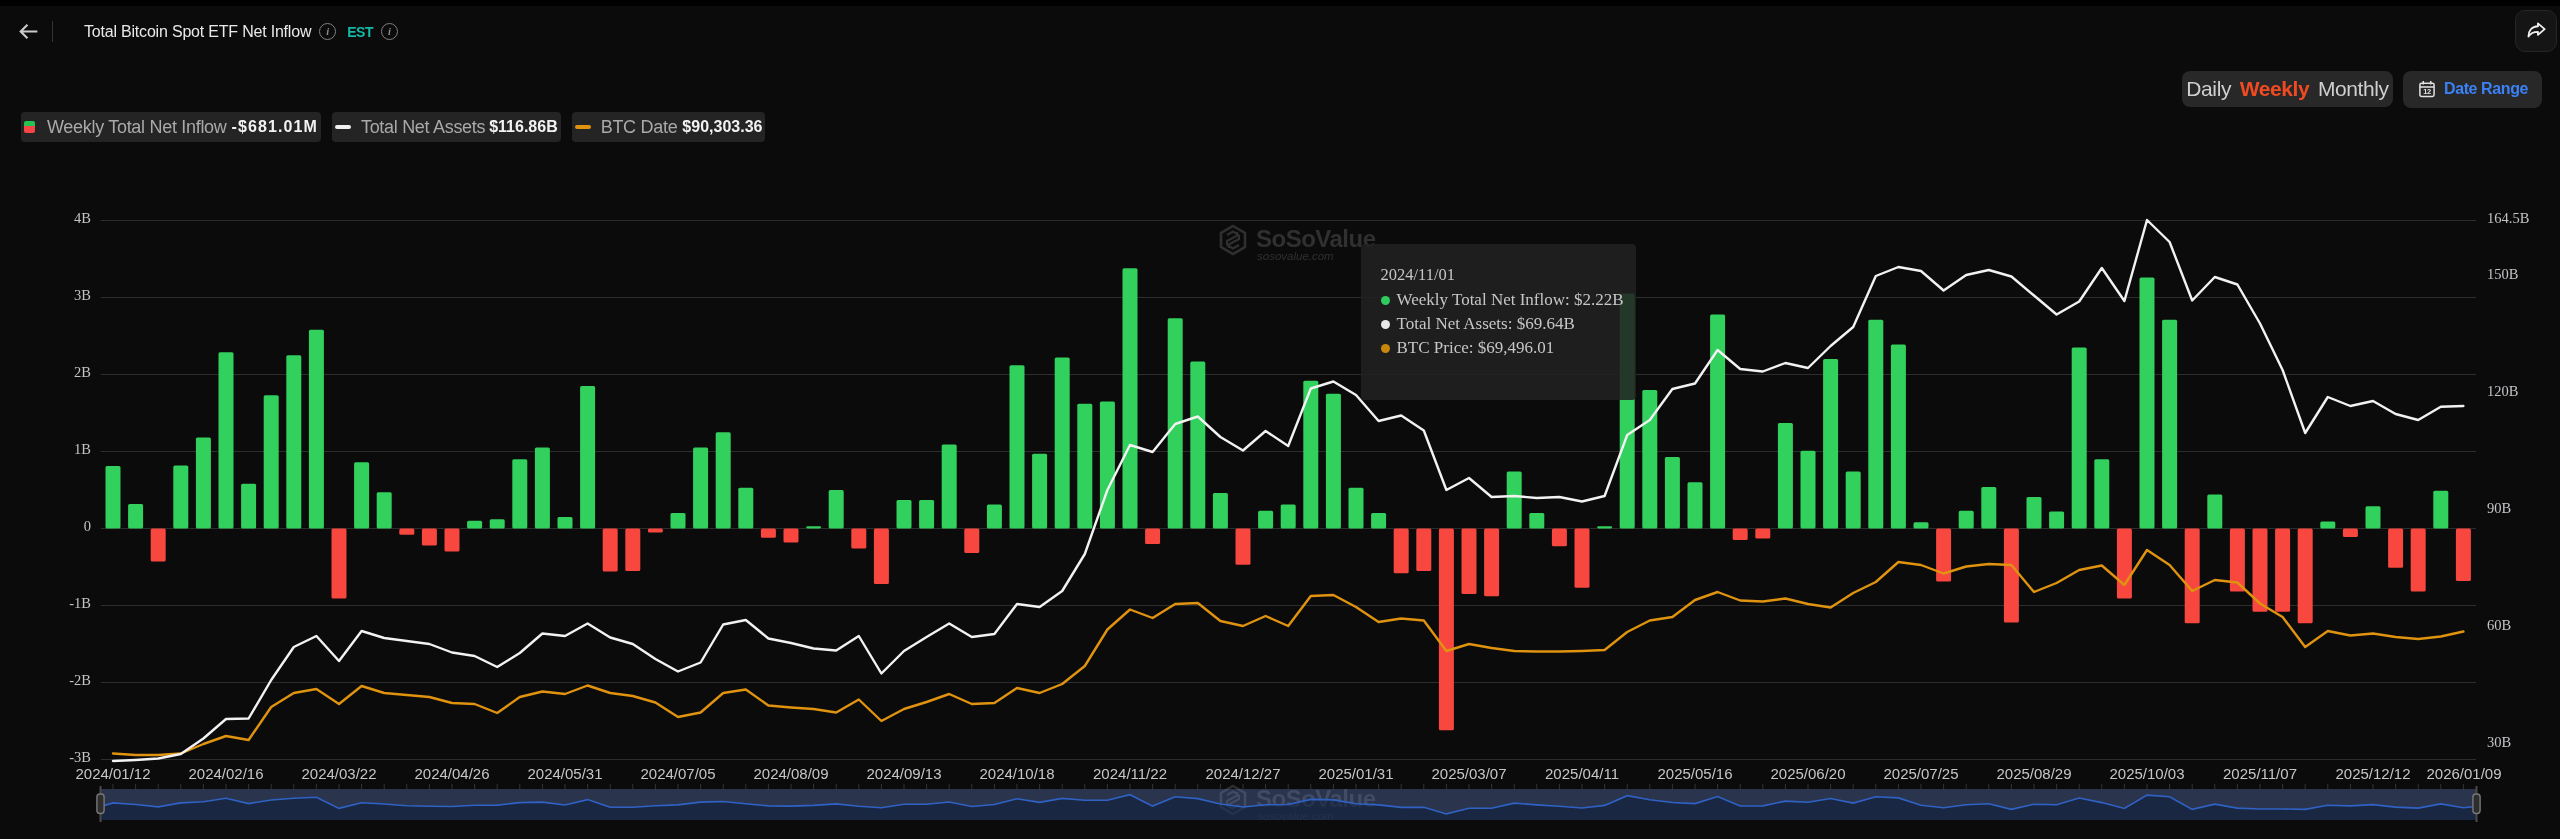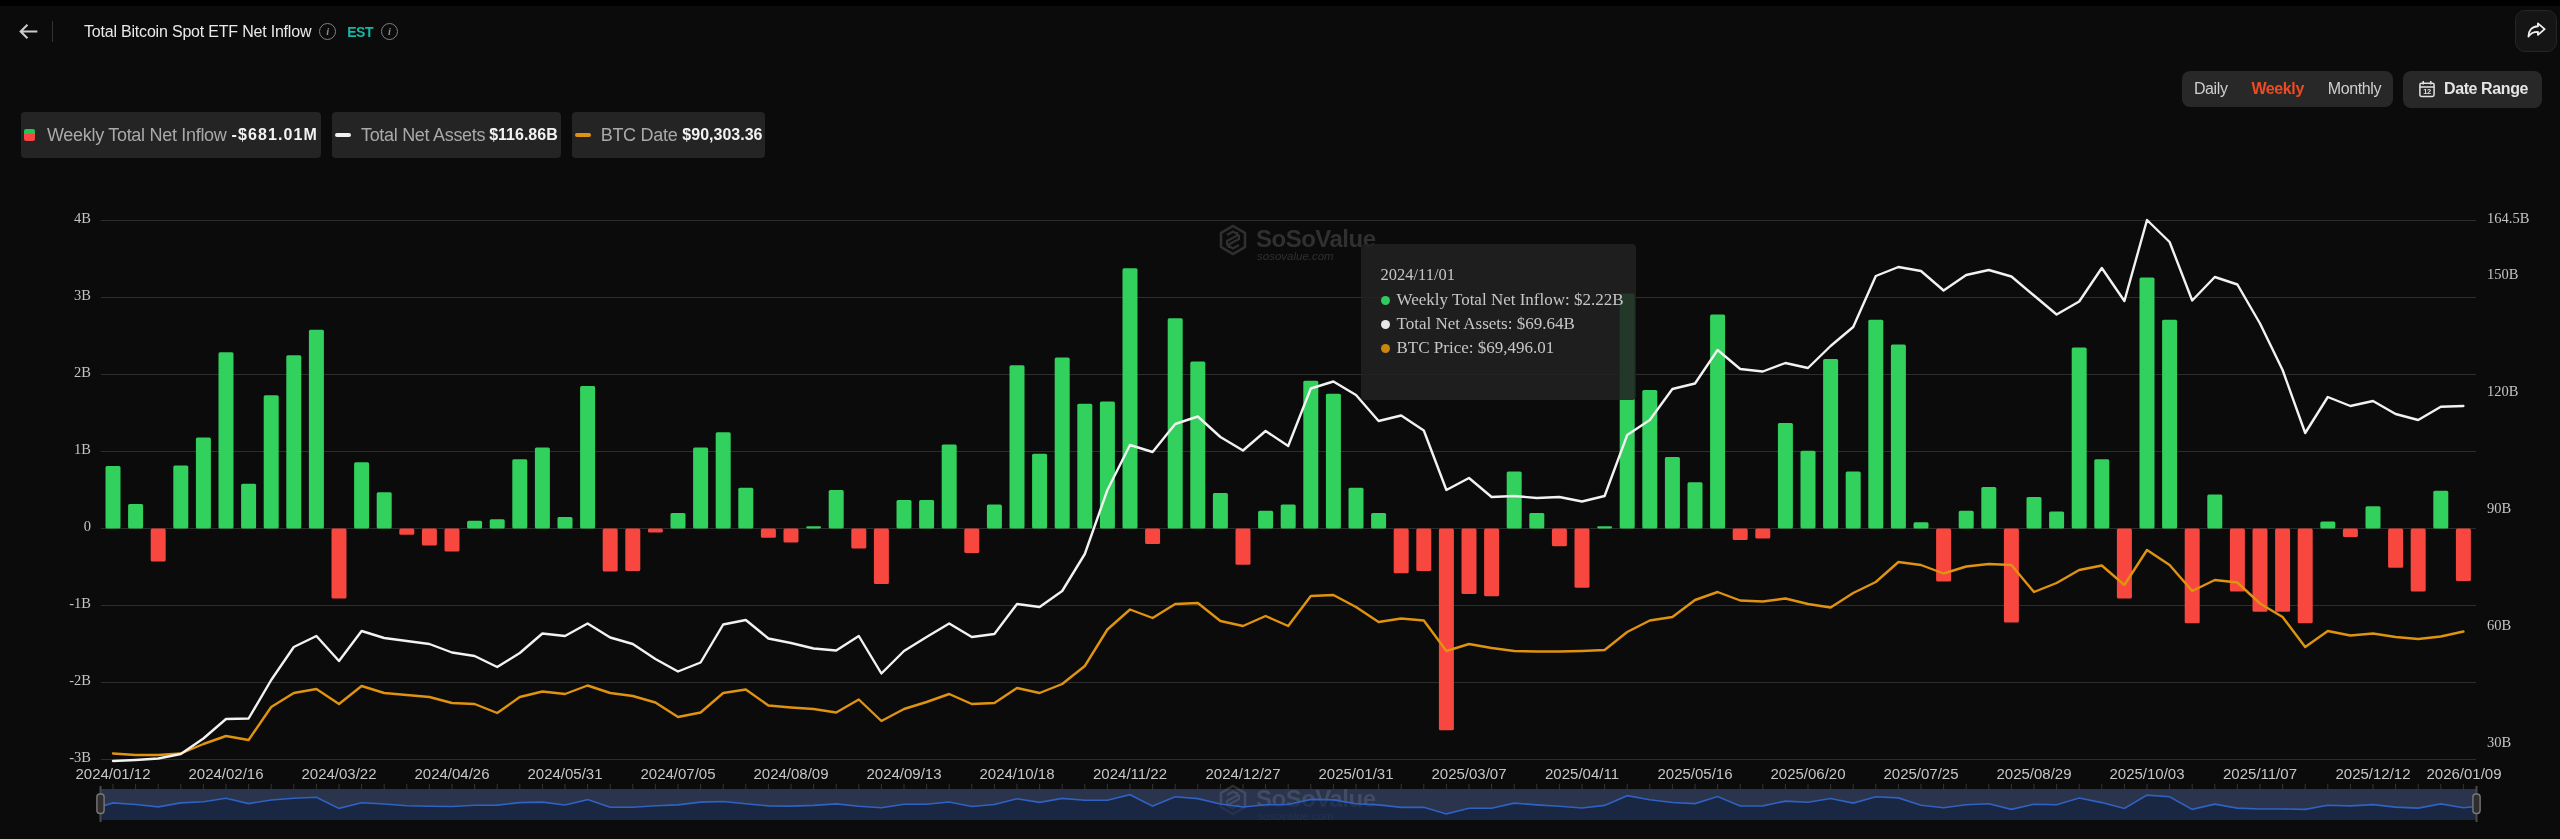--- a/index.html
+++ b/index.html
@@ -10,27 +10,27 @@
 .divider { width:1px; height:21px; background:#333; margin-left:11px; }
 .title { color:#e9e9e9; font-size:16px; font-weight:normal; margin-left:31px; letter-spacing:-0.2px; }
 .info { width:17px; height:17px; border:1.5px solid #818181; border-radius:50%; color:#8a8a8a;
   font-size:10.5px; display:flex; align-items:center; justify-content:center; margin-left:8px;
   font-family:"Liberation Serif", serif; font-style:italic; font-weight:bold; flex:none; }
 .est { color:#14b8a6; font-size:14px; font-weight:bold; margin-left:11px; letter-spacing:-0.5px; }
 .sharebtn { position:absolute; left:2515px; top:10px; width:42px; height:42px; background:#151515;
   border:1px solid #262626; border-radius:10px; display:flex; align-items:center; justify-content:center; }
 .tabs { position:absolute; left:2182px; top:71px; width:211px; height:36px; background:#282828;
   border-radius:8px; display:flex; align-items:center; justify-content:space-around; }
-.tab { color:#cfcfcf; font-size:16px; letter-spacing:-0.4px; }
+.tab { color:#cfcfcf; font-size:21px; letter-spacing:-0.4px; }
 .tab.sel { color:#f04a23;font-weight:bold; }
 .drbtn { position:absolute; left:2403px; top:70.5px; width:139px; height:37px; background:#282828;
   border-radius:8px; display:flex; align-items:center; justify-content:center; gap:7px;
-  color:#e5e5e5; font-size:16px; font-weight:bold; letter-spacing:-0.4px; }
+  color:#3b82f6; font-size:16px; font-weight:bold; letter-spacing:-0.4px; }
 .legend { position:absolute; left:21px; top:112px; display:flex; gap:11px; }
-.chip { height:46px; background:#242424; border-radius:4px; display:flex; align-items:center;
+.chip { height:30px; background:#242424; border-radius:4px; display:flex; align-items:center;
   padding:0 3px; }
 .chip .lbl { color:#a9a9a9; font-size:18px; letter-spacing:-0.3px; margin-left:12px; white-space:pre; }
 .chip .val { color:#f2f2f2; font-size:16px; font-weight:bold; letter-spacing:0; margin-left:5px; white-space:pre; }
 .chip:nth-child(1) .val { letter-spacing:1.1px; }
 .chip:nth-child(2) .lbl { margin-left:10px; }
 .chip:nth-child(2) .val { margin-left:4px; }
 .chip:nth-child(3) .lbl { margin-left:10px; }
 .chip:nth-child(3) .val { letter-spacing:0; }
 .ic-gr { width:11px; height:12px; border-radius:2px; overflow:hidden; flex:none; }
 .ic-gr .g { height:5.2px; background:#26c353; }

